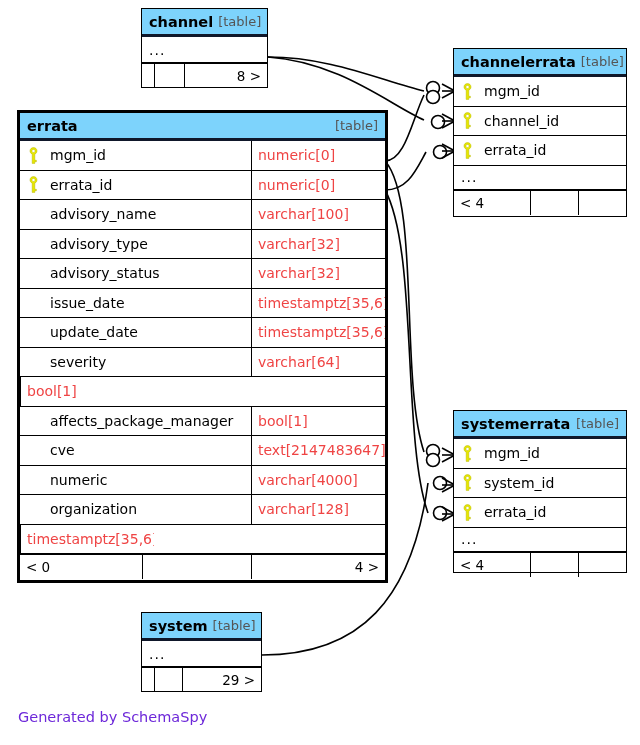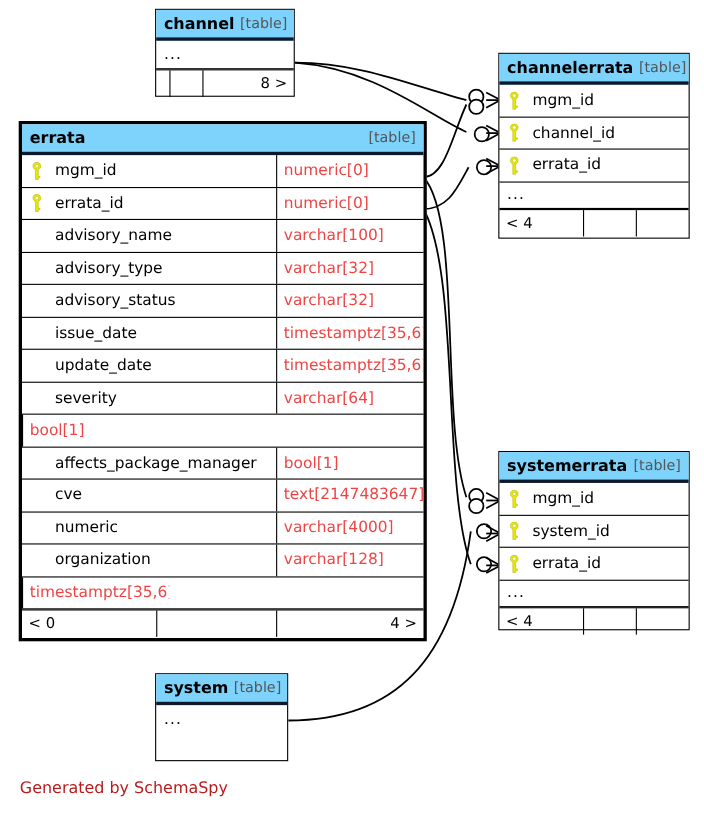--- a/index.html
+++ b/index.html
@@ -104,21 +104,21 @@
     overflow:hidden;
   }
   .foot .fc:first-child{border-left:none;}
   .fc.left{justify-content:flex-start;}
   .fc.right{justify-content:flex-end;}
 
   .caption{
     position:absolute;
     left:18px;top:709px;
     font-size:14.5px;
-    color:#b91c1c;
+    color:#6d28d9;
     white-space:nowrap;
   }
 </style>
 </head>
 <body>
 
 <div id="canvas">
 
   <svg id="edges" viewBox="0 0 640 745" xmlns="http://www.w3.org/2000/svg">
     <defs>
@@ -408,16 +408,21 @@
   </div>
 
   <div class="table" style="left:141px;top:612px;width:121px;height:80px;">
     <div class="thead">
       <span class="tname">system</span>
       <span class="ttag">[table]</span>
     </div>
     <div class="row" style="height:26px;">
       <span class="ellipsis">...</span>
     </div>
+    <div class="foot">
+      <span class="fc left"></span>
+      <span class="fc left" style="flex:0 0 28px;"></span>
+      <span class="fc right" style="flex:1 1 auto;">29 &gt;</span>
+    </div>
   </div>
 
   <div class="caption">Generated by SchemaSpy</div>
 </div>
 
 </body></html>

